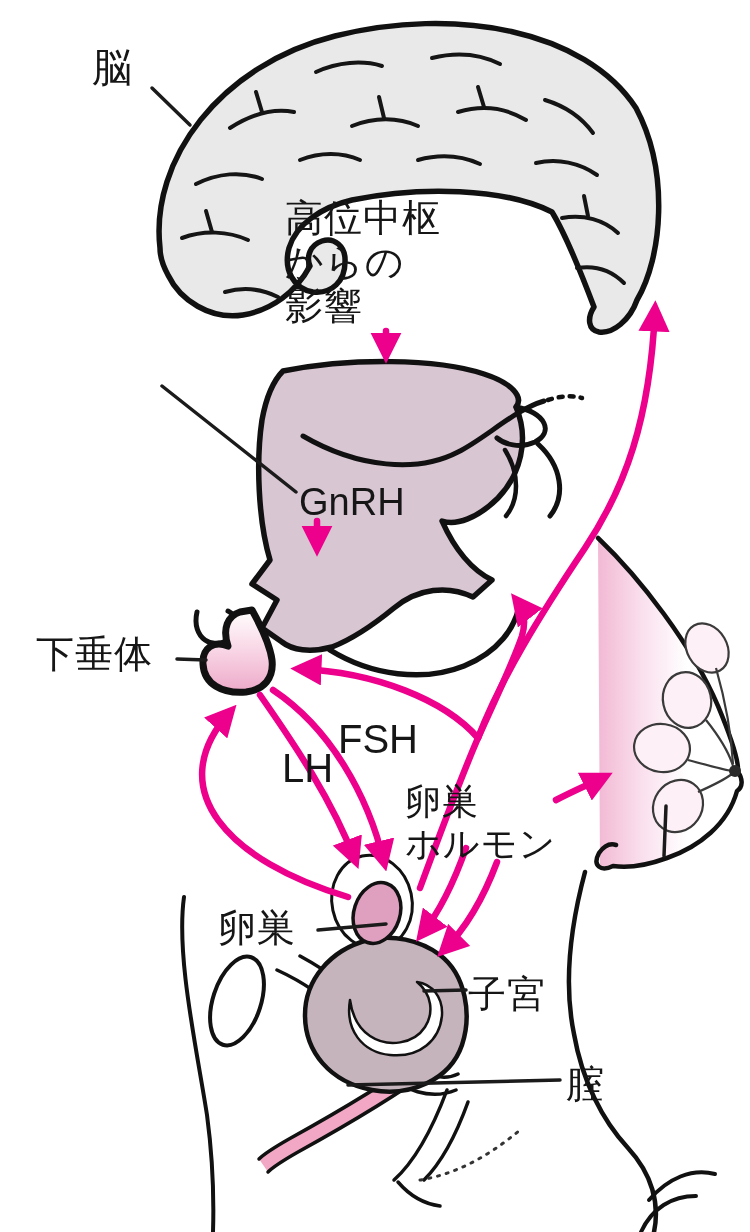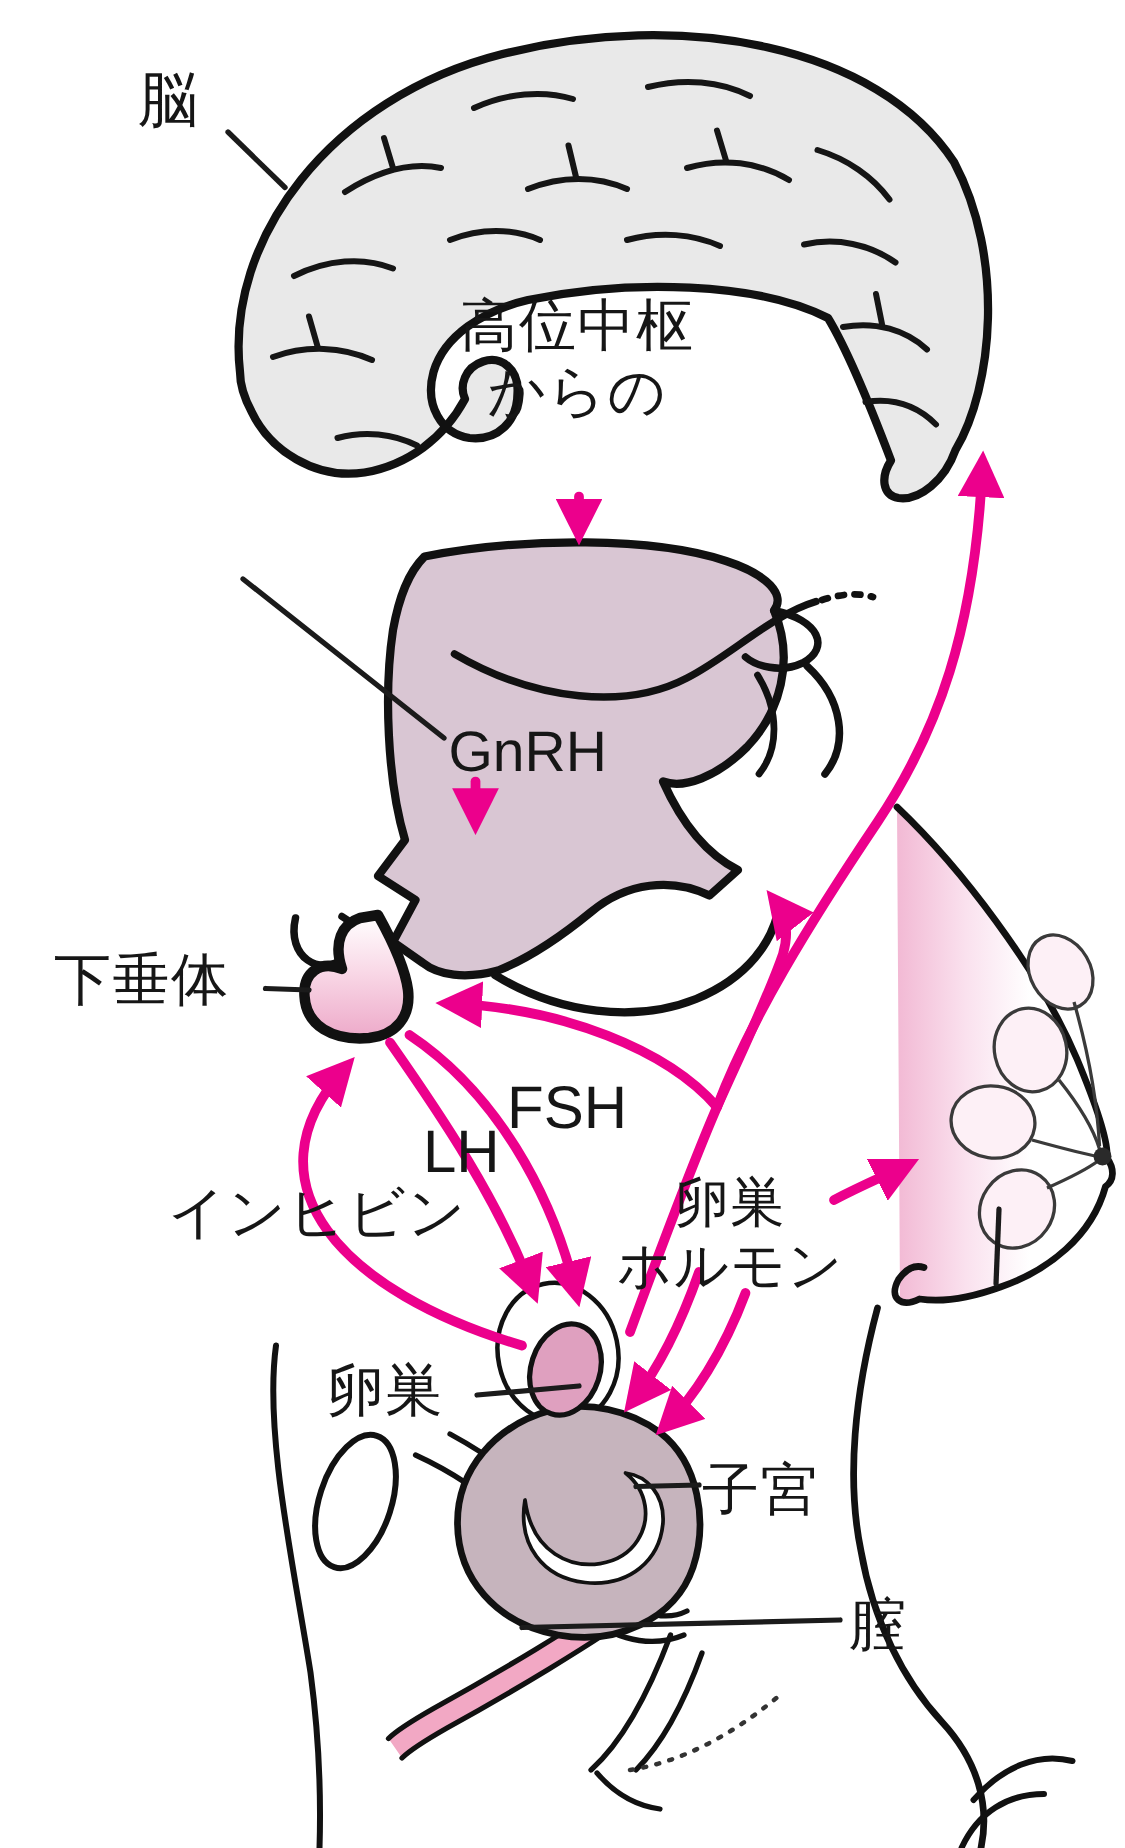--- a/index.html
+++ b/index.html
@@ -7,21 +7,21 @@
     --c-hypo:#d9c6d3; --c-pit:#f4bcd5; --c-ovary:#dfa0bf;
     --c-uterus:#c6b4bd; --c-vagina:#f2a8c4; --c-breast:#f5c3da;
   }
   html,body{margin:0;padding:0;background:#ffffff;}
   #stage{position:relative;width:750px;height:1232px;background:#fff;overflow:hidden;
          font-family:"Liberation Sans", sans-serif;}
   #art{position:absolute;left:0;top:0;}
   .lbl{position:absolute;color:#161616;font-size:38px;line-height:1.16;
        white-space:nowrap;letter-spacing:1px;}
   .lbl.latin{font-size:40px;letter-spacing:0;}
-  .lbl.block{white-space:normal;text-align:center;}
+  .lbl.block{white-space:normal;}
   
   .arrow{stroke:var(--c-arrow);stroke-width:6.5;fill:none;stroke-linecap:round;}
   .ah{fill:var(--c-arrow);}
   .ink{stroke:var(--c-outline);fill:none;stroke-linecap:round;stroke-linejoin:round;}
   .sulcus{stroke:#151515;stroke-width:4;fill:none;stroke-linecap:round;}
   .pointer{stroke:#1b1b1b;stroke-width:3.5;fill:none;stroke-linecap:round;}
   .stipple{stroke:#333;stroke-width:3;fill:none;stroke-dasharray:2 7;stroke-linecap:round;}
 </style>
 </head>
 <body>
@@ -181,32 +181,32 @@
       <path class="arrow" marker-end="url(#ah)" d="M466,848 C452,888 436,916 422,934"></path>
       <path class="arrow" marker-end="url(#ah)" d="M497,862 C482,902 462,932 444,950"></path>
     </g>
   </svg>
 
   <div class="lbl" style="left:92px;top:44px;font-size:40px">脳</div>
 
   <div class="lbl block" style="left:285px;top:196px;width:200px">
     <div>高位中枢</div>
     <div>からの</div>
+    <div>影響</div>
   </div>
 
 
   <div class="lbl latin" style="left:299px;top:480px;font-size:38px">GnRH</div>
 
   <div class="lbl" style="left:36px;top:632px">下垂体</div>
 
   <div class="lbl latin" style="left:282px;top:745px">LH</div>
 
   <div class="lbl latin" style="left:338px;top:716px">FSH</div>
 
-  <div class="lbl" style="left:112px;top:787px">インヒビン</div>
 
   <div class="lbl block" style="left:405px;top:781px;width:164px;font-size:36px">
     <div>卵巣</div>
     <div>ホルモン</div>
   </div>
 
 
   <div class="lbl" style="left:218px;top:906px">卵巣</div>
 
   <div class="lbl" style="left:468px;top:972px">子宮</div>

